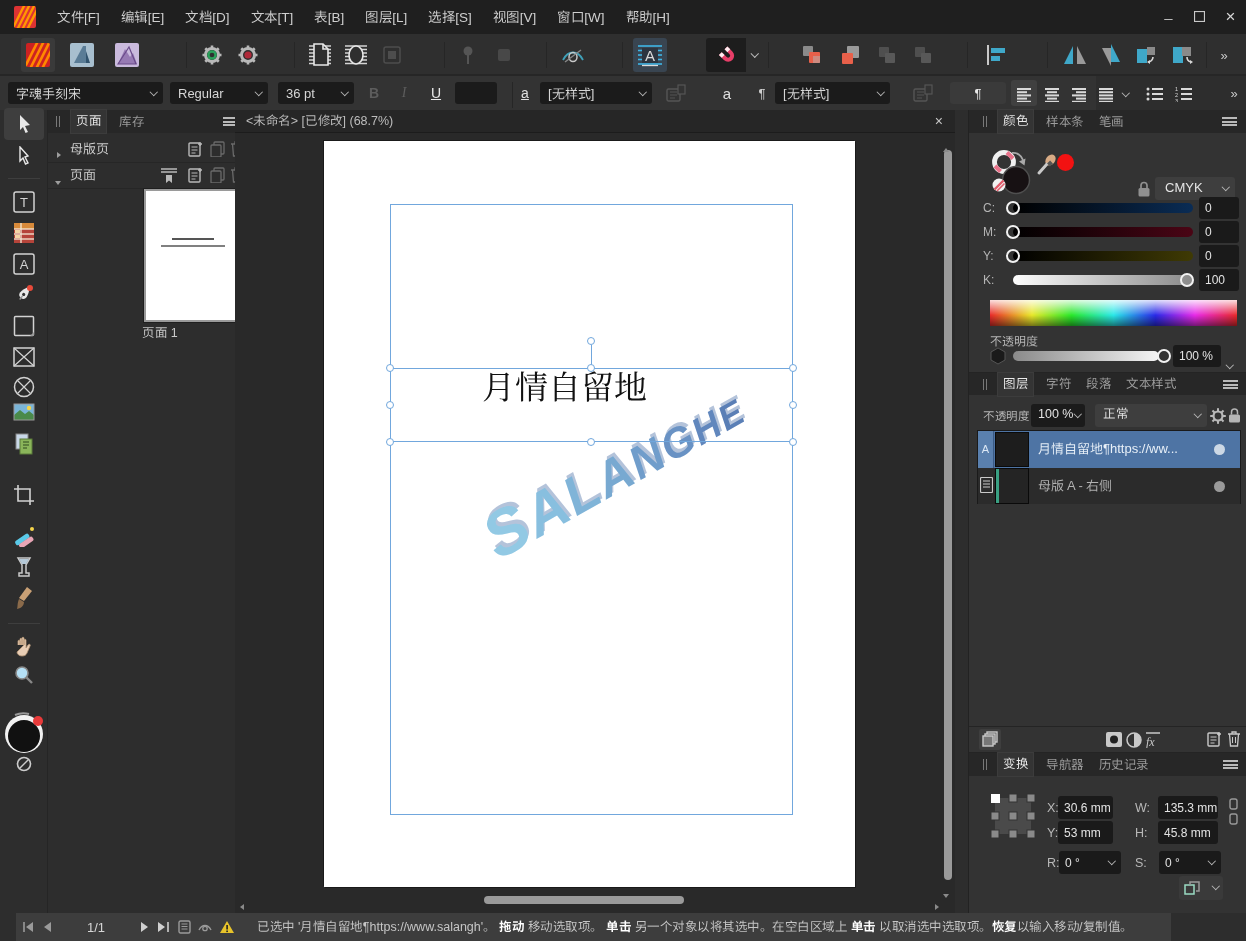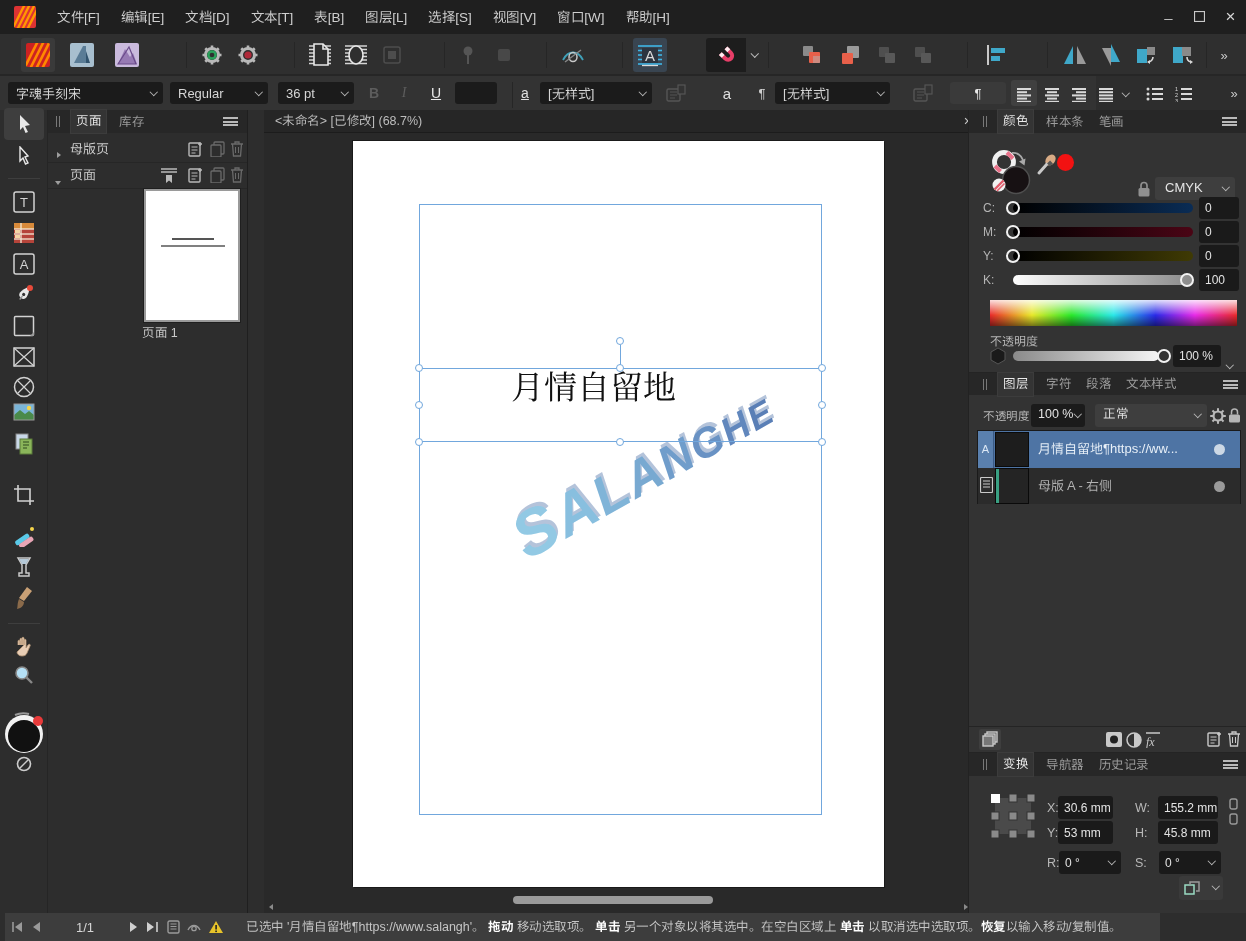--- a/index.html
+++ b/index.html
@@ -22,23 +22,23 @@
 .combo .arr{position:absolute;right:7px;top:7px;width:5.5px;height:5.5px;border-right:1.6px solid #b9b9b9;border-bottom:1.6px solid #b9b9b9;transform:rotate(45deg)}
 .chv{position:absolute;width:5.5px;height:5.5px;border-right:1.6px solid #b9b9b9;border-bottom:1.6px solid #b9b9b9;transform:rotate(45deg)}
 .td{display:inline-block;width:0;height:0;border-left:3.5px solid transparent;border-right:3.5px solid transparent;border-top:4.5px solid #b5b5b5}
 .tu{display:inline-block;width:0;height:0;border-left:3.5px solid transparent;border-right:3.5px solid transparent;border-bottom:4.5px solid #8a8a8a}
 .tr{display:inline-block;width:0;height:0;border-top:3.5px solid transparent;border-bottom:3.5px solid transparent;border-left:4.5px solid #9d9d9d}
 .tl{display:inline-block;width:0;height:0;border-top:3.5px solid transparent;border-bottom:3.5px solid transparent;border-right:4.5px solid #9d9d9d}
 .cbtn{position:absolute;top:6px;height:22px;display:flex;align-items:center;justify-content:center;color:#cfcfcf}
 
 #tools{position:absolute;left:0;top:110px;width:48px;height:803px;background:#2d2d2d;border-right:1px solid #252525}
 #pagespanel{position:absolute;left:48px;top:110px;width:200px;height:803px;background:#2d2d2d;border-right:1px solid #1f1f1f}
-#canvaszone{position:absolute;left:264px;top:110px;width:720px;height:803px;background:#292929}
+#canvaszone{position:absolute;left:235px;top:110px;width:720px;height:803px;background:#292929}
 #rightpanel{position:absolute;left:968px;top:110px;width:278px;height:803px;background:#333333;border-left:1px solid #222}
-#statusbar{position:absolute;left:5px;top:913px;width:1155px;height:28px;background:#3d3d3d;color:#c9c9c9;font-size:12.5px}
+#statusbar{position:absolute;left:16px;top:913px;width:1155px;height:28px;background:#3d3d3d;color:#c9c9c9;font-size:12.5px}
 .phead{height:23px;background:#272727;display:flex;align-items:center;color:#9d9d9d;font-size:12.5px;position:relative}
 .ptab{padding:0 2px;margin-right:11px;color:#9d9d9d;position:relative;z-index:1}
 .ptab.sel{color:#ececec;background:#343434;height:23px;line-height:23px;padding:0 5px;box-shadow:0 0 0 1px #3c3c3c}
 .grip{margin:0 11px 0 14px;width:4px;height:11px;border-left:1.5px solid #787878;border-right:1.5px solid #787878}
 .hamb{position:absolute;right:9px;top:7px;width:15px;height:9px;
   border-top:2px solid #b9b9b9;border-bottom:2px solid #b9b9b9}
 .hamb:after{content:"";display:block;margin-top:1.5px;height:2px;background:#b9b9b9}
 .field{background:#1a1a1a;border-radius:3px;color:#e3e3e3;display:flex;align-items:center;padding-left:6px;position:absolute;font-size:12px;white-space:nowrap}
 </style></head>
 <body>
@@ -852,21 +852,21 @@
         <rect x="22" y="4" width="8" height="8" fill="#8a8a8a" stroke="#333" stroke-width="1"></rect>
         <rect x="22" y="22" width="8" height="8" fill="#8a8a8a" stroke="#333" stroke-width="1"></rect>
         <rect x="22" y="40" width="8" height="8" fill="#8a8a8a" stroke="#333" stroke-width="1"></rect>
         <rect x="40" y="4" width="8" height="8" fill="#8a8a8a" stroke="#333" stroke-width="1"></rect>
         <rect x="40" y="22" width="8" height="8" fill="#8a8a8a" stroke="#333" stroke-width="1"></rect>
         <rect x="40" y="40" width="8" height="8" fill="#8a8a8a" stroke="#333" stroke-width="1"></rect>
       </svg>
       <div class="abs" style="left:78px;top:691px;color:#b9b9b9;font-size:12.5px">X:</div>
       <div class="field" style="left:89px;top:686px;width:55px;height:23px">30.6 mm</div>
       <div class="abs" style="left:166px;top:691px;color:#b9b9b9;font-size:12.5px">W:</div>
-      <div class="field" style="left:189px;top:686px;width:60px;height:23px">155.2 mm</div>
+      <div class="field" style="left:189px;top:686px;width:60px;height:23px">135.3 mm</div>
       <div class="abs" style="left:78px;top:716px;color:#b9b9b9;font-size:12.5px">Y:</div>
       <div class="field" style="left:89px;top:711px;width:55px;height:23px">53 mm</div>
       <div class="abs" style="left:166px;top:716px;color:#b9b9b9;font-size:12.5px">H:</div>
       <div class="field" style="left:189px;top:711px;width:60px;height:23px">45.8 mm</div>
       <div class="abs" style="left:78px;top:746px;color:#b9b9b9;font-size:12.5px">R:</div>
       <div class="field" style="left:90px;top:741px;width:62px;height:23px">0 °<span class="chv" style="right:7px;top:7px"></span></div>
       <div class="abs" style="left:166px;top:746px;color:#b9b9b9;font-size:12.5px">S:</div>
       <div class="field" style="left:190px;top:741px;width:62px;height:23px">0 °<span class="chv" style="right:7px;top:7px"></span></div>
       <svg width="10" height="28" viewBox="0 0 10 28" style="position:absolute;left:260px;top:688px">
         <rect x="1" y="1" width="7" height="10" rx="2" fill="none" stroke="#999" stroke-width="1.4"></rect>

